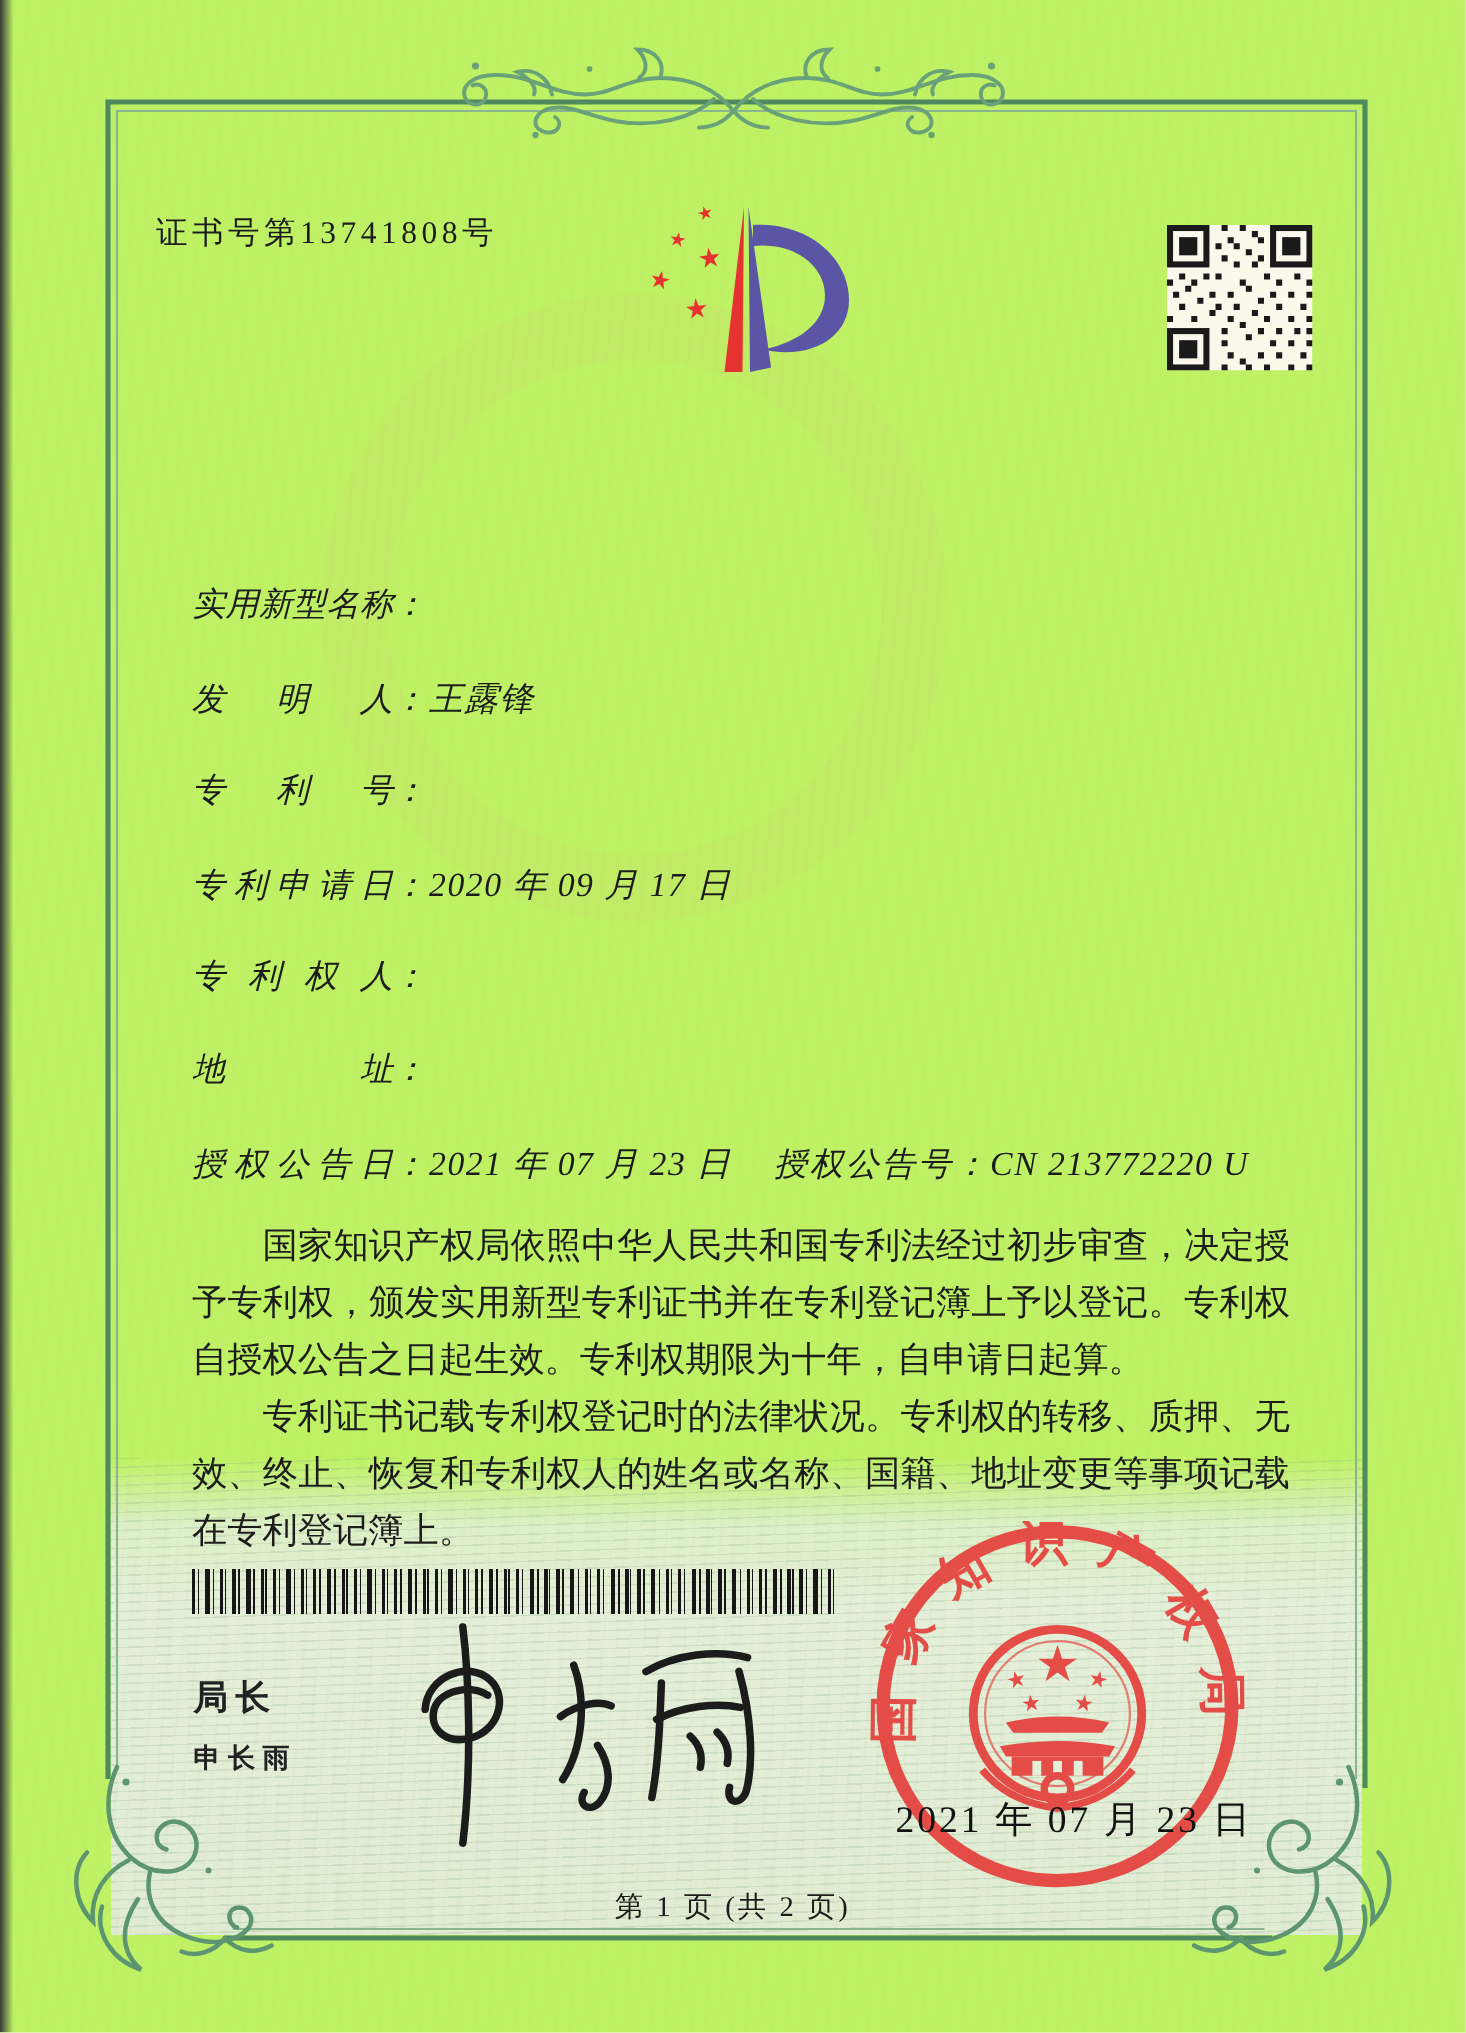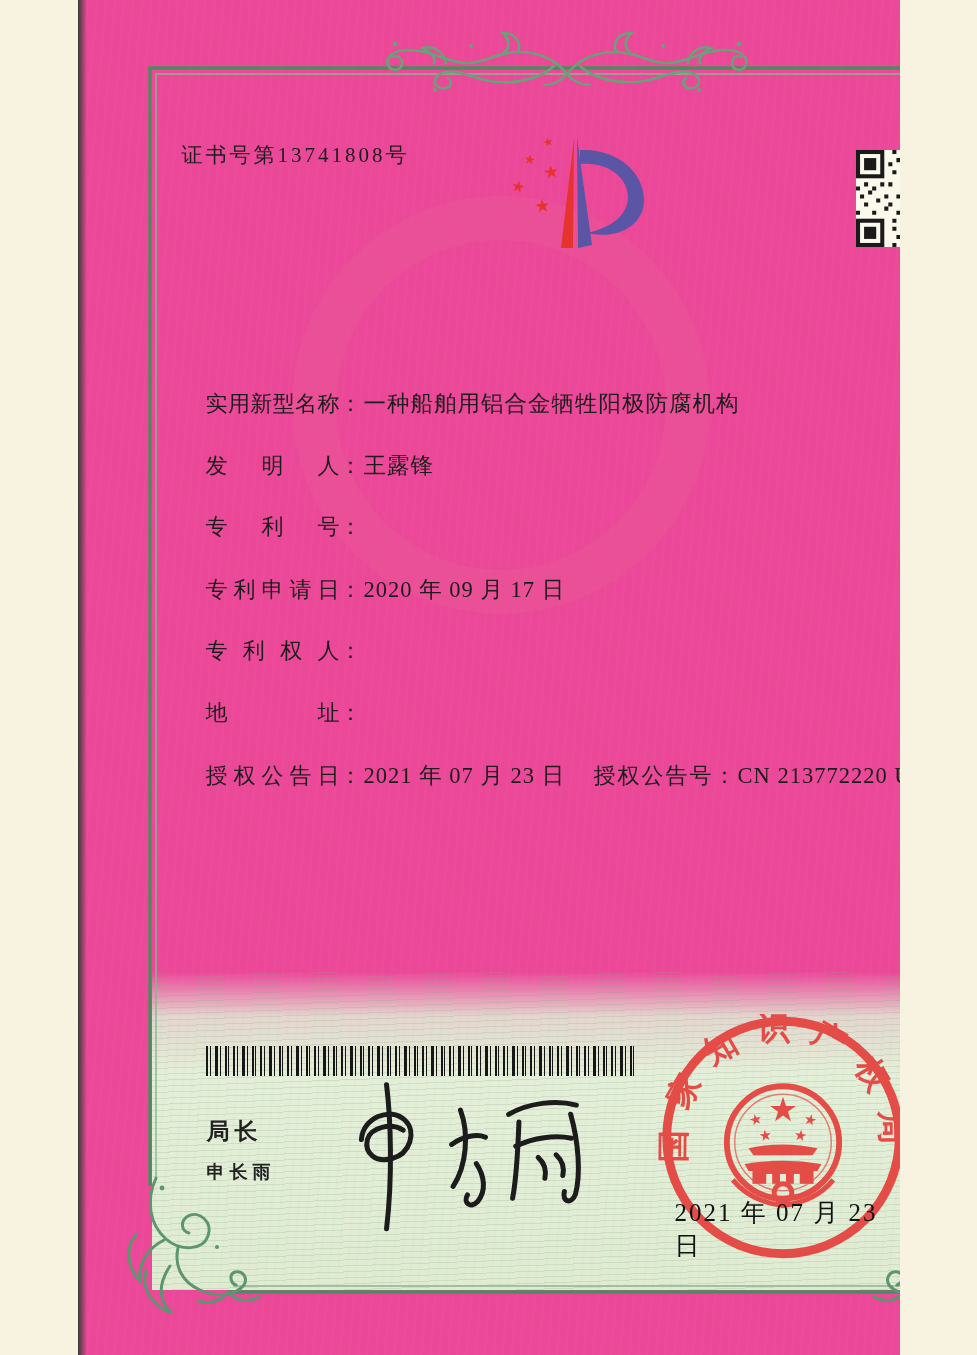--- a/index.html
+++ b/index.html
@@ -1,18 +1,18 @@
 <!DOCTYPE html>
 <html><head>
 <meta charset="utf-8">
 <style>
   html,body{margin:0;padding:0;background:#f7f3e0;}
   .page{
-    position:relative;width:822px;height:1355px;margin:0 auto;
-    background:#ec4899;overflow:hidden;
+    position:relative;width:977px;height:1355px;margin:0 auto;
+    background:#bef264;overflow:hidden;
     font-family:"Liberation Serif","DejaVu Serif",serif;color:#1c1c1c;
   }
   
   .page::after{
     content:"";position:absolute;inset:0;pointer-events:none;z-index:1;
     background:repeating-linear-gradient(95deg,rgba(205,165,125,0.045) 0 2px,transparent 2px 9px);
   }
   .scan-edge{position:absolute;left:0;top:0;width:9px;height:100%;z-index:9;
     background:linear-gradient(90deg,#3a3a38,rgba(58,58,56,0));}
   .watermark-ring{position:absolute;left:214px;top:196px;width:330px;height:330px;z-index:0;
@@ -25,21 +25,21 @@
   .frame-svg{position:absolute;left:0;top:0;z-index:2;}
 
   .cert-no{position:absolute;left:104px;top:141px;z-index:3;
     font-size:21px;letter-spacing:3px;}
   .logo{position:absolute;left:399px;top:120px;z-index:3;}
   .qr{position:absolute;left:778px;top:150px;z-index:3;}
 
   .title{position:absolute;left:0;top:293px;width:100%;z-index:3;
     text-align:center;font-size:47px;font-weight:700;letter-spacing:13px;text-indent:13px;}
 
-  .fields{position:absolute;left:128px;top:388px;width:740px;z-index:3;font-size:22px;}
+  .fields{position:absolute;left:128px;top:388px;width:740px;z-index:3;font-size:22px;font-style:italic;}
   .frow{height:30px;margin-bottom:32px;white-space:nowrap;display:flex;align-items:baseline;}
   .flabel{display:inline-block;width:134px;text-align:justify;text-align-last:justify;}
   .fcolon{display:inline-block;width:24px;}
   .fvalue{font-size:22.5px;letter-spacing:1px;}
   .fvalue-fixed{display:inline-block;width:212px;font-size:22.5px;letter-spacing:1px;}
   .flabel2{display:inline-block;margin-left:18px;letter-spacing:2px;}
 
   .paras{position:absolute;left:128px;top:812px;width:732px;z-index:3;
     font-size:23.5px;line-height:38px;text-align:justify;}
   .paras p{margin:0;text-indent:2em;}
@@ -145,21 +145,20 @@
         <rect x="8" y="76" width="12" height="12"></rect>
       <path d="M36,0h4v4h-4z M48,0h4v4h-4z M56,4h4v4h-4z M40,8h4v4h-4z M60,8h4v4h-4z M32,12h4v4h-4z M44,12h4v4h-4z M52,16h4v4h-4z M36,20h4v4h-4z M60,20h4v4h-4z M44,24h4v4h-4z M56,24h4v4h-4z M0,36h4v4h-4z M8,32h4v4h-4z M16,36h4v4h-4z M24,32h4v4h-4z M32,32h4v4h-4z M48,36h4v4h-4z M64,32h4v4h-4z M72,36h4v4h-4z M84,32h4v4h-4z M92,36h4v4h-4z M4,44h4v4h-4z M12,40h4v4h-4z M28,44h4v4h-4z M40,44h4v4h-4z M52,40h4v4h-4z M60,48h4v4h-4z M68,44h4v4h-4z M80,44h4v4h-4z M92,44h4v4h-4z M8,52h4v4h-4z M20,48h4v4h-4z M32,52h4v4h-4z M44,52h4v4h-4z M56,56h4v4h-4z M72,52h4v4h-4z M88,52h4v4h-4z M0,60h4v4h-4z M16,60h4v4h-4z M28,56h4v4h-4z M40,60h4v4h-4z M64,60h4v4h-4z M80,60h4v4h-4z M92,60h4v4h-4z M36,68h4v4h-4z M48,64h4v4h-4z M60,68h4v4h-4z M72,68h4v4h-4z M84,68h4v4h-4z M92,68h4v4h-4z M36,76h4v4h-4z M52,72h4v4h-4z M68,76h4v4h-4z M80,76h4v4h-4z M92,76h4v4h-4z M40,84h4v4h-4z M60,84h4v4h-4z M72,84h4v4h-4z M88,84h4v4h-4z M36,92h4v4h-4z M48,88h4v4h-4z M52,92h4v4h-4z M64,92h4v4h-4z M80,92h4v4h-4z M92,92h4v4h-4z"></path>
     </g>
   </svg>
 
 
   <div class="fields">
     <div class="frow">
       <span class="flabel">实用新型名称</span>
         <span class="fcolon">：</span>
-        <span class="fvalue">一种船舶用铝合金牺牲阳极防腐机构</span>
     </div>
     <div class="frow">
       <span class="flabel">发明人</span>
         <span class="fcolon">：</span>
         <span class="fvalue">王露锋</span>
     </div>
     <div class="frow">
       <span class="flabel">专利号</span>
         <span class="fcolon">：</span>
     </div>
@@ -179,20 +178,24 @@
     <div class="frow">
       <span class="flabel">授权公告日</span>
         <span class="fcolon">：</span>
         <span class="fvalue-fixed">2021 年 07 月 23 日</span>
         <span class="flabel2">授权公告号</span>
         <span class="fcolon">：</span>
         <span class="fvalue">CN 213772220 U</span>
     </div>
   </div>
 
+  <div class="paras">
+    <p>国家知识产权局依照中华人民共和国专利法经过初步审查，决定授予专利权，颁发实用新型专利证书并在专利登记簿上予以登记。专利权自授权公告之日起生效。专利权期限为十年，自申请日起算。</p>
+    <p>专利证书记载专利权登记时的法律状况。专利权的转移、质押、无效、终止、恢复和专利权人的姓名或名称、国籍、地址变更等事项记载在专利登记簿上。</p>
+  </div>
 
   <div class="barcode"></div>
 
   <div class="sig-title">局长</div>
   <div class="sig-name">申长雨</div>
 
   <svg class="signature" width="262" height="162" viewBox="0 0 262 162">
     <g stroke="#1c1c1c" stroke-width="5" fill="none" stroke-linecap="round" transform="rotate(-2 130 80)">
       <path d="M28,62 C30,40 58,30 72,44 C84,56 76,78 58,82 C42,86 30,76 34,62 C38,50 58,46 70,54"></path>
       <path d="M55,8 C58,42 58,100 50,152"></path>
@@ -237,15 +240,16 @@
           <rect x="132" y="162" width="6" height="10"></rect>
           <rect x="146" y="162" width="6" height="10"></rect>
         </g>
         <circle cx="135" cy="181" r="9" fill="none" stroke="#e5443f" stroke-width="5"></circle>
         <path d="M84,168 Q102,190 135,194 Q168,190 186,168" fill="none" stroke="#e5443f" stroke-width="5"></path>
       </g>
     </g>
   </svg>
   <div class="seal-date">2021 年 07 月 23 日</div>
 
+  <div class="page-info">第 1 页 (共 2 页)</div>
 
   <div class="scan-edge"></div>
 </div>
 
 </body></html>

